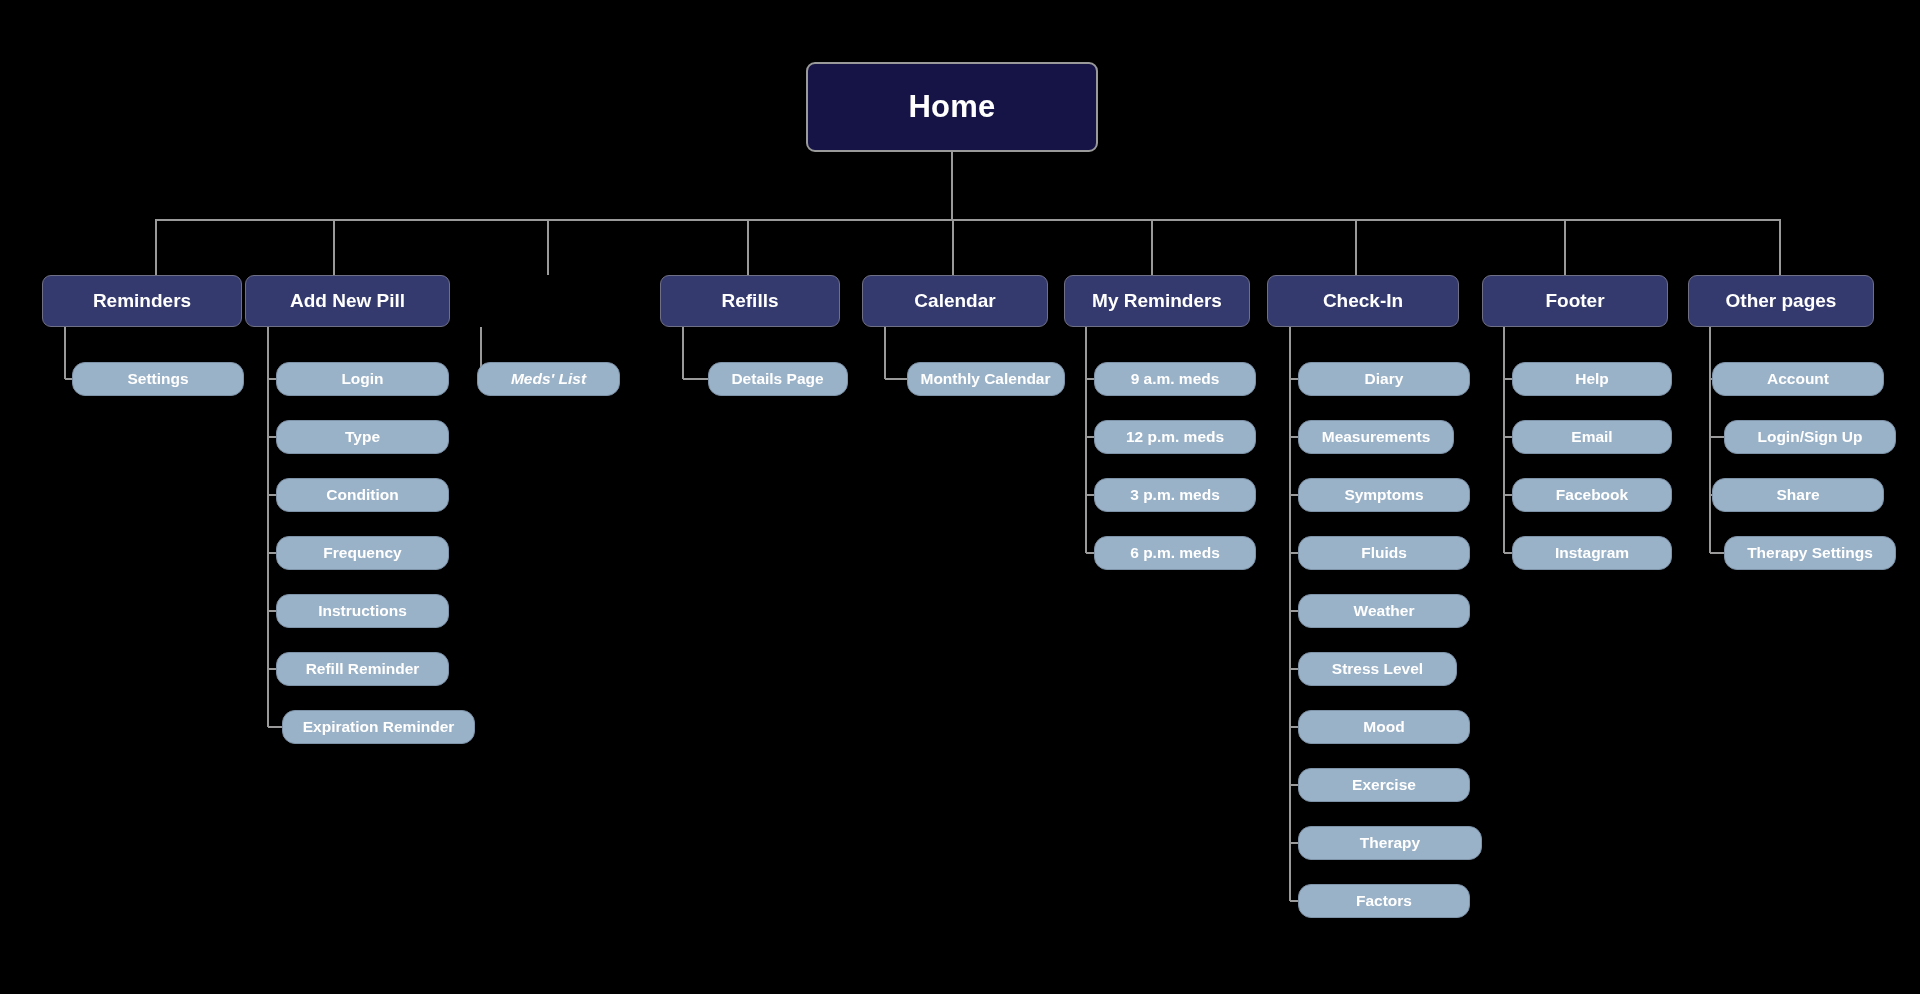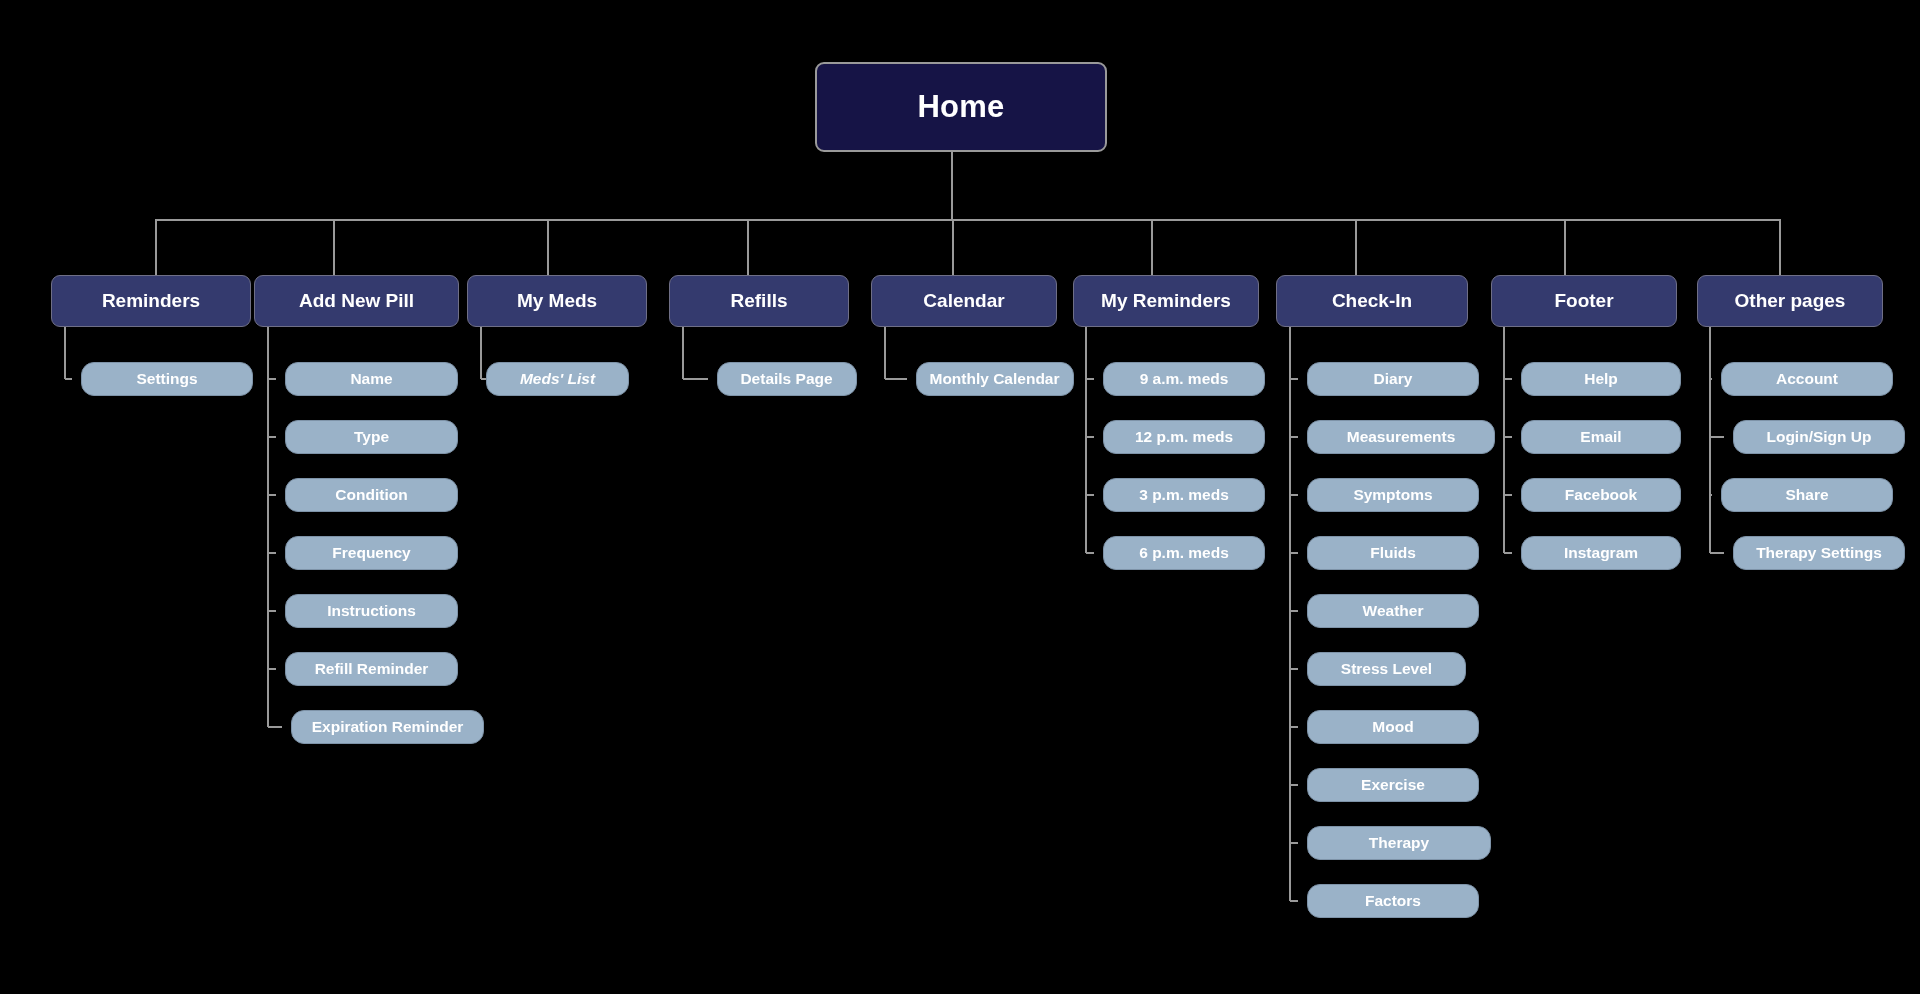--- a/index.html
+++ b/index.html
@@ -35,21 +35,20 @@
   .node {
     position: absolute;
     display: flex;
     align-items: center;
     justify-content: center;
     text-align: center;
     color: #ffffff;
     font-weight: bold;
     white-space: nowrap;
     line-height: 1.1;
-    margin-left: 9px;
   }
 
   
   .node.root {
     background: #161446;
     border: 2px solid #9a9a9a;
     border-radius: 9px;
     font-size: 31px;
     letter-spacing: .2px;
   }
@@ -80,35 +79,34 @@
     <div class="line h" style="left: 156px; top: 219px; width: 1624px;"></div>
     <div class="line v" style="left: 155px; top: 219px; height: 56px;"></div>
     <div class="node section" style="left: 42px; top: 275px; width: 200px; height: 52px;">Reminders</div>
     <div class="line v" style="left: 64px; top: 327px; height: 52px;"></div>
     <div class="line h" style="left: 65px; top: 378px; width: 7px;"></div>
     <div class="node leaf" style="left: 72px; top: 362px; width: 172px;">Settings</div>
     <div class="line v" style="left: 333px; top: 219px; height: 56px;"></div>
     <div class="node section" style="left: 245px; top: 275px; width: 205px; height: 52px;">Add New Pill</div>
     <div class="line v" style="left: 267px; top: 327px; height: 400px;"></div>
     <div class="line h" style="left: 268px; top: 378px; width: 8px;"></div>
-    <div class="node leaf" style="left: 276px; top: 362px; width: 173px;">Name</div>
+    <div class="node leaf" style="left: 276px; top: 362px; width: 173px;">Login</div>
     <div class="line h" style="left: 268px; top: 436px; width: 8px;"></div>
     <div class="node leaf" style="left: 276px; top: 420px; width: 173px;">Type</div>
     <div class="line h" style="left: 268px; top: 494px; width: 8px;"></div>
     <div class="node leaf" style="left: 276px; top: 478px; width: 173px;">Condition</div>
     <div class="line h" style="left: 268px; top: 552px; width: 8px;"></div>
     <div class="node leaf" style="left: 276px; top: 536px; width: 173px;">Frequency</div>
     <div class="line h" style="left: 268px; top: 610px; width: 8px;"></div>
     <div class="node leaf" style="left: 276px; top: 594px; width: 173px;">Instructions</div>
     <div class="line h" style="left: 268px; top: 668px; width: 8px;"></div>
     <div class="node leaf" style="left: 276px; top: 652px; width: 173px;">Refill Reminder</div>
     <div class="line h" style="left: 268px; top: 726px; width: 14px;"></div>
     <div class="node leaf" style="left: 282px; top: 710px; width: 193px;">Expiration Reminder</div>
     <div class="line v" style="left: 547px; top: 219px; height: 56px;"></div>
-    <div class="node section" style="left: 458px; top: 275px; width: 180px; height: 52px;">My Meds</div>
     <div class="line v" style="left: 480px; top: 327px; height: 52px;"></div>
     <div class="line h" style="left: 481px; top: 378px; width: 14px;"></div>
     <div class="node leaf" style="left: 477px; top: 362px; width: 143px; font-style: italic;">Meds' List</div>
     <div class="line v" style="left: 747px; top: 219px; height: 56px;"></div>
     <div class="node section" style="left: 660px; top: 275px; width: 180px; height: 52px;">Refills</div>
     <div class="line v" style="left: 682px; top: 327px; height: 52px;"></div>
     <div class="line h" style="left: 683px; top: 378px; width: 24.5px;"></div>
     <div class="node leaf" style="left: 707.5px; top: 362px; width: 140px;">Details Page</div>
     <div class="line v" style="left: 952px; top: 219px; height: 56px;"></div>
     <div class="node section" style="left: 862px; top: 275px; width: 186px; height: 52px;">Calendar</div>
@@ -125,21 +123,21 @@
     <div class="line h" style="left: 1086px; top: 494px; width: 8px;"></div>
     <div class="node leaf" style="left: 1094px; top: 478px; width: 162px;">3 p.m. meds</div>
     <div class="line h" style="left: 1086px; top: 552px; width: 8px;"></div>
     <div class="node leaf" style="left: 1094px; top: 536px; width: 162px;">6 p.m. meds</div>
     <div class="line v" style="left: 1355px; top: 219px; height: 56px;"></div>
     <div class="node section" style="left: 1267px; top: 275px; width: 192px; height: 52px;">Check-In</div>
     <div class="line v" style="left: 1289px; top: 327px; height: 574px;"></div>
     <div class="line h" style="left: 1290px; top: 378px; width: 8px;"></div>
     <div class="node leaf" style="left: 1298px; top: 362px; width: 172px;">Diary</div>
     <div class="line h" style="left: 1290px; top: 436px; width: 8px;"></div>
-    <div class="node leaf" style="left: 1298px; top: 420px; width: 188px;">Measurements</div>
+    <div class="node leaf" style="left: 1298px; top: 420px; width: 156px;">Measurements</div>
     <div class="line h" style="left: 1290px; top: 494px; width: 8px;"></div>
     <div class="node leaf" style="left: 1298px; top: 478px; width: 172px;">Symptoms</div>
     <div class="line h" style="left: 1290px; top: 552px; width: 8px;"></div>
     <div class="node leaf" style="left: 1298px; top: 536px; width: 172px;">Fluids</div>
     <div class="line h" style="left: 1290px; top: 610px; width: 8px;"></div>
     <div class="node leaf" style="left: 1298px; top: 594px; width: 172px;">Weather</div>
     <div class="line h" style="left: 1290px; top: 668px; width: 8px;"></div>
     <div class="node leaf" style="left: 1298px; top: 652px; width: 159px;">Stress Level</div>
     <div class="line h" style="left: 1290px; top: 726px; width: 8px;"></div>
     <div class="node leaf" style="left: 1298px; top: 710px; width: 172px;">Mood</div>

